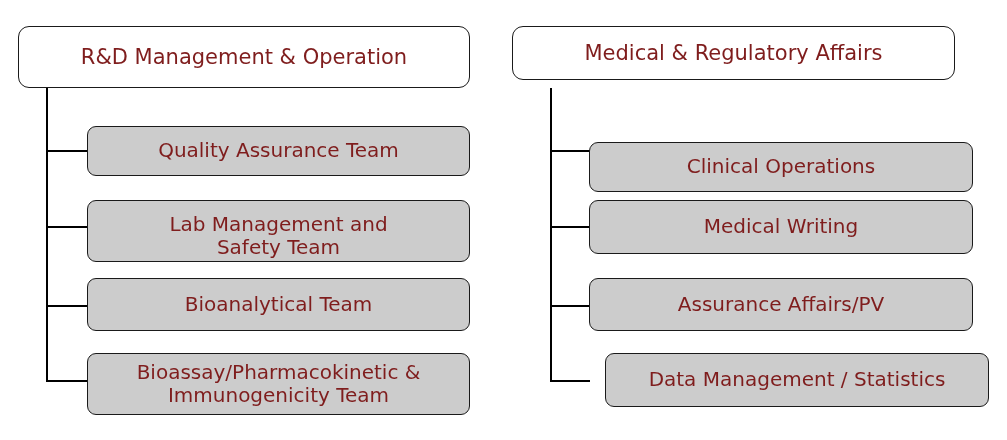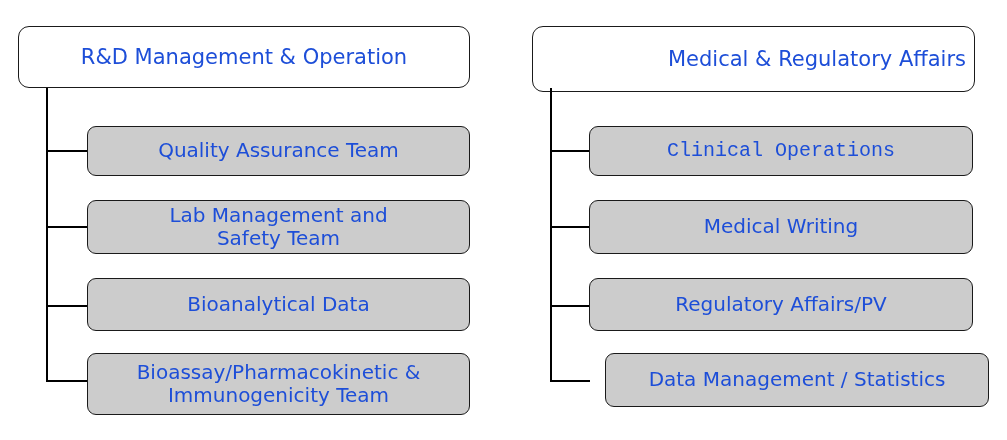--- a/index.html
+++ b/index.html
@@ -25,21 +25,21 @@
   }
   .node {
     position: absolute;
     box-sizing: border-box;
     border: 1.6px solid #1a1a1a;
     border-radius: 9px;
     display: flex;
     align-items: center;
     justify-content: center;
     text-align: center;
-    color: #1d4ed8;
+    color: #7f1d1d;
     line-height: 1.16;
     padding: 2px 8px;
     -webkit-font-smoothing: antialiased;
   }
   .node.root {
     background: #ffffff;
     font-size: 21px;
     border-radius: 11px;
   }
   .node.child {
@@ -73,59 +73,59 @@
     </div>
 
     <div class="connector-trunk" style="left:46px; top:88px; height:294px;"></div>
 
     <div class="connector-branch" style="left:46px; top:150px; width:42px;"></div>
     <div class="node child" style="left:87px; top:126px; width:383px; height:50px;">
       <span class="label">Quality Assurance Team</span>
     </div>
 
     <div class="connector-branch" style="left:46px; top:226px; width:42px;"></div>
-    <div class="node child" style="left:87px; top:200px; width:383px; height:54px;">
+    <div class="node child" style="left:87px; top:200px; width:383px; height:62px;align-items:flex-end;">
       <span class="label">Lab Management and
 Safety Team</span>
     </div>
 
     <div class="connector-branch" style="left:46px; top:305px; width:42px;"></div>
     <div class="node child" style="left:87px; top:278px; width:383px; height:53px;">
-      <span class="label">Bioanalytical Data</span>
+      <span class="label">Bioanalytical Team</span>
     </div>
 
     <div class="connector-branch" style="left:46px; top:380px; width:42px;"></div>
     <div class="node child" style="left:87px; top:353px; width:383px; height:62px;">
       <span class="label">Bioassay/Pharmacokinetic &amp;
 Immunogenicity Team</span>
     </div>
 
   </div>
 
   <div class="column">
 
-    <div class="node root" style="left:532px; top:26px; width:443px; height:66px;justify-content:flex-end;">
+    <div class="node root" style="left:512px; top:26px; width:443px; height:54px;">
       <span class="label">Medical &amp; Regulatory Affairs</span>
     </div>
 
     <div class="connector-trunk" style="left:550px; top:88px; height:294px;"></div>
 
     <div class="connector-branch" style="left:550px; top:150px; width:40px;"></div>
-    <div class="node child" style="left:589px; top:126px; width:384px; height:50px;font-family:Liberation Mono, monospace;">
+    <div class="node child" style="left:589px; top:142px; width:384px; height:50px;">
       <span class="label">Clinical Operations</span>
     </div>
 
     <div class="connector-branch" style="left:550px; top:226px; width:40px;"></div>
     <div class="node child" style="left:589px; top:200px; width:384px; height:54px;text-align:right;">
       <span class="label">Medical Writing</span>
     </div>
 
     <div class="connector-branch" style="left:550px; top:305px; width:40px;"></div>
     <div class="node child" style="left:589px; top:278px; width:384px; height:53px;">
-      <span class="label">Regulatory Affairs/PV</span>
+      <span class="label">Assurance Affairs/PV</span>
     </div>
 
     <div class="connector-branch" style="left:550px; top:380px; width:40px;"></div>
     <div class="node child" style="left:589px; top:353px; width:384px; height:54px;margin-left:16px;">
       <span class="label">Data Management / Statistics</span>
     </div>
 
   </div>
 
 </div>

